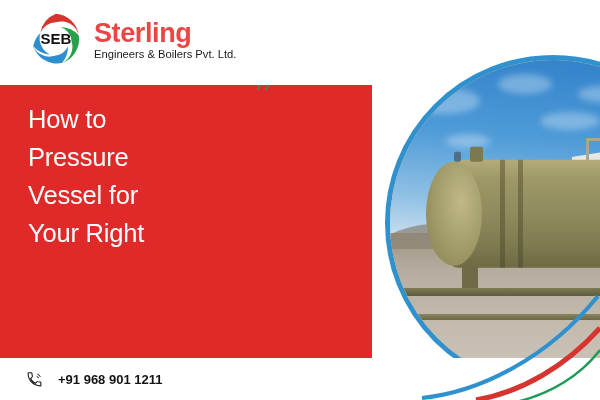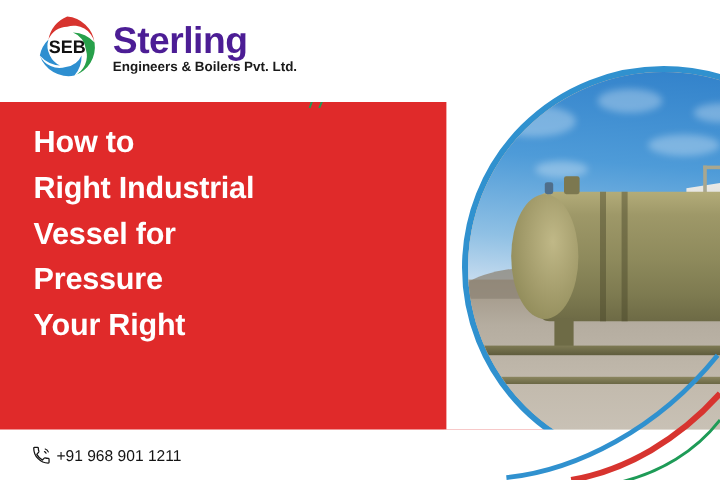--- a/index.html
+++ b/index.html
@@ -51,42 +51,42 @@
   }
   .logo-wrap {
     position:absolute;
     left:26px; top:9px;
     display:flex; align-items:center; gap:8px;
   }
   .logo-mark { width:60px; height:60px; position:relative; flex:0 0 60px; }
   .logo-mark svg { display:block; }
   .logo-text { line-height:1; padding-top:2px; }
   .logo-title {
-    font-size:31px; font-weight:bold; color:#4c1d95;
+    font-size:27px; font-weight:bold; color:#ef4444;
     letter-spacing:-0.4px; line-height:1.02;
     font-family:"Liberation Sans", sans-serif;
   }
   .logo-sub {
-    font-size:11.2px; font-weight:bold; color:#1a1a1a;
+    font-size:11.2px; font-weight:normal; color:#1a1a1a;
     letter-spacing:0.0px; margin-top:2px;
     font-family:"Liberation Sans", sans-serif;
   }
 
   
   .top-arcs { position:absolute; left:250px; top:-6px; z-index:5; }
 
   
   .title {
     position:absolute;
     left:28px; top:100px;
     width:320px;
     z-index:7;
     color:#ffffff;
     font-size:25.5px;
-    font-weight:bold;
+    font-weight:normal;
     line-height:38px;
     letter-spacing:-0.2px;
     font-family:"Liberation Sans", sans-serif;
   }
   .title .ln { display:block; white-space:nowrap; }
 
   
   .photo-circle {
     position:absolute;
     left:385px; top:55px;
@@ -185,22 +185,22 @@
 
   
   .footer {
     position:absolute;
     left:0; top:358px; width:600px; height:42px;
     background:#ffffff;
     z-index:9;
     display:flex; align-items:center;
   }
   .contact {
-    display:flex; align-items:center; gap:4px;
-    font-size:13px; font-weight:normal; color:#141414;
+    display:flex; align-items:center; gap:15px;
+    font-size:13px; font-weight:bold; color:#141414;
     font-family:"Liberation Sans", sans-serif;
     white-space:nowrap;
   }
   .contact.phone { margin-left:26px; }
   .contact.web { margin-left:44px; }
   .ico { width:17px; height:17px; flex:0 0 17px; display:block; }
 
   
   .corner-arcs {
     position:absolute; right:0; bottom:0;
@@ -235,23 +235,22 @@
       </div>
       <div class="logo-text">
         <div class="logo-title">Sterling</div>
         <div class="logo-sub">Engineers &amp; Boilers Pvt. Ltd.</div>
       </div>
     </div>
   </div>
 
   <div class="title">
     <span class="ln">How to</span>
-    <span class="ln">Right Industrial</span>
+    <span class="ln">Pressure</span>
     <span class="ln">Vessel for</span>
-    <span class="ln">Pressure</span>
     <span class="ln">Your Right</span>
   </div>
 
   <div class="photo-circle">
     <div class="photo">
       <div class="sky">
         <span class="cloud c1"></span>
           <span class="cloud c2"></span>
         <span class="cloud c3"></span>
           <span class="cloud c4"></span>

